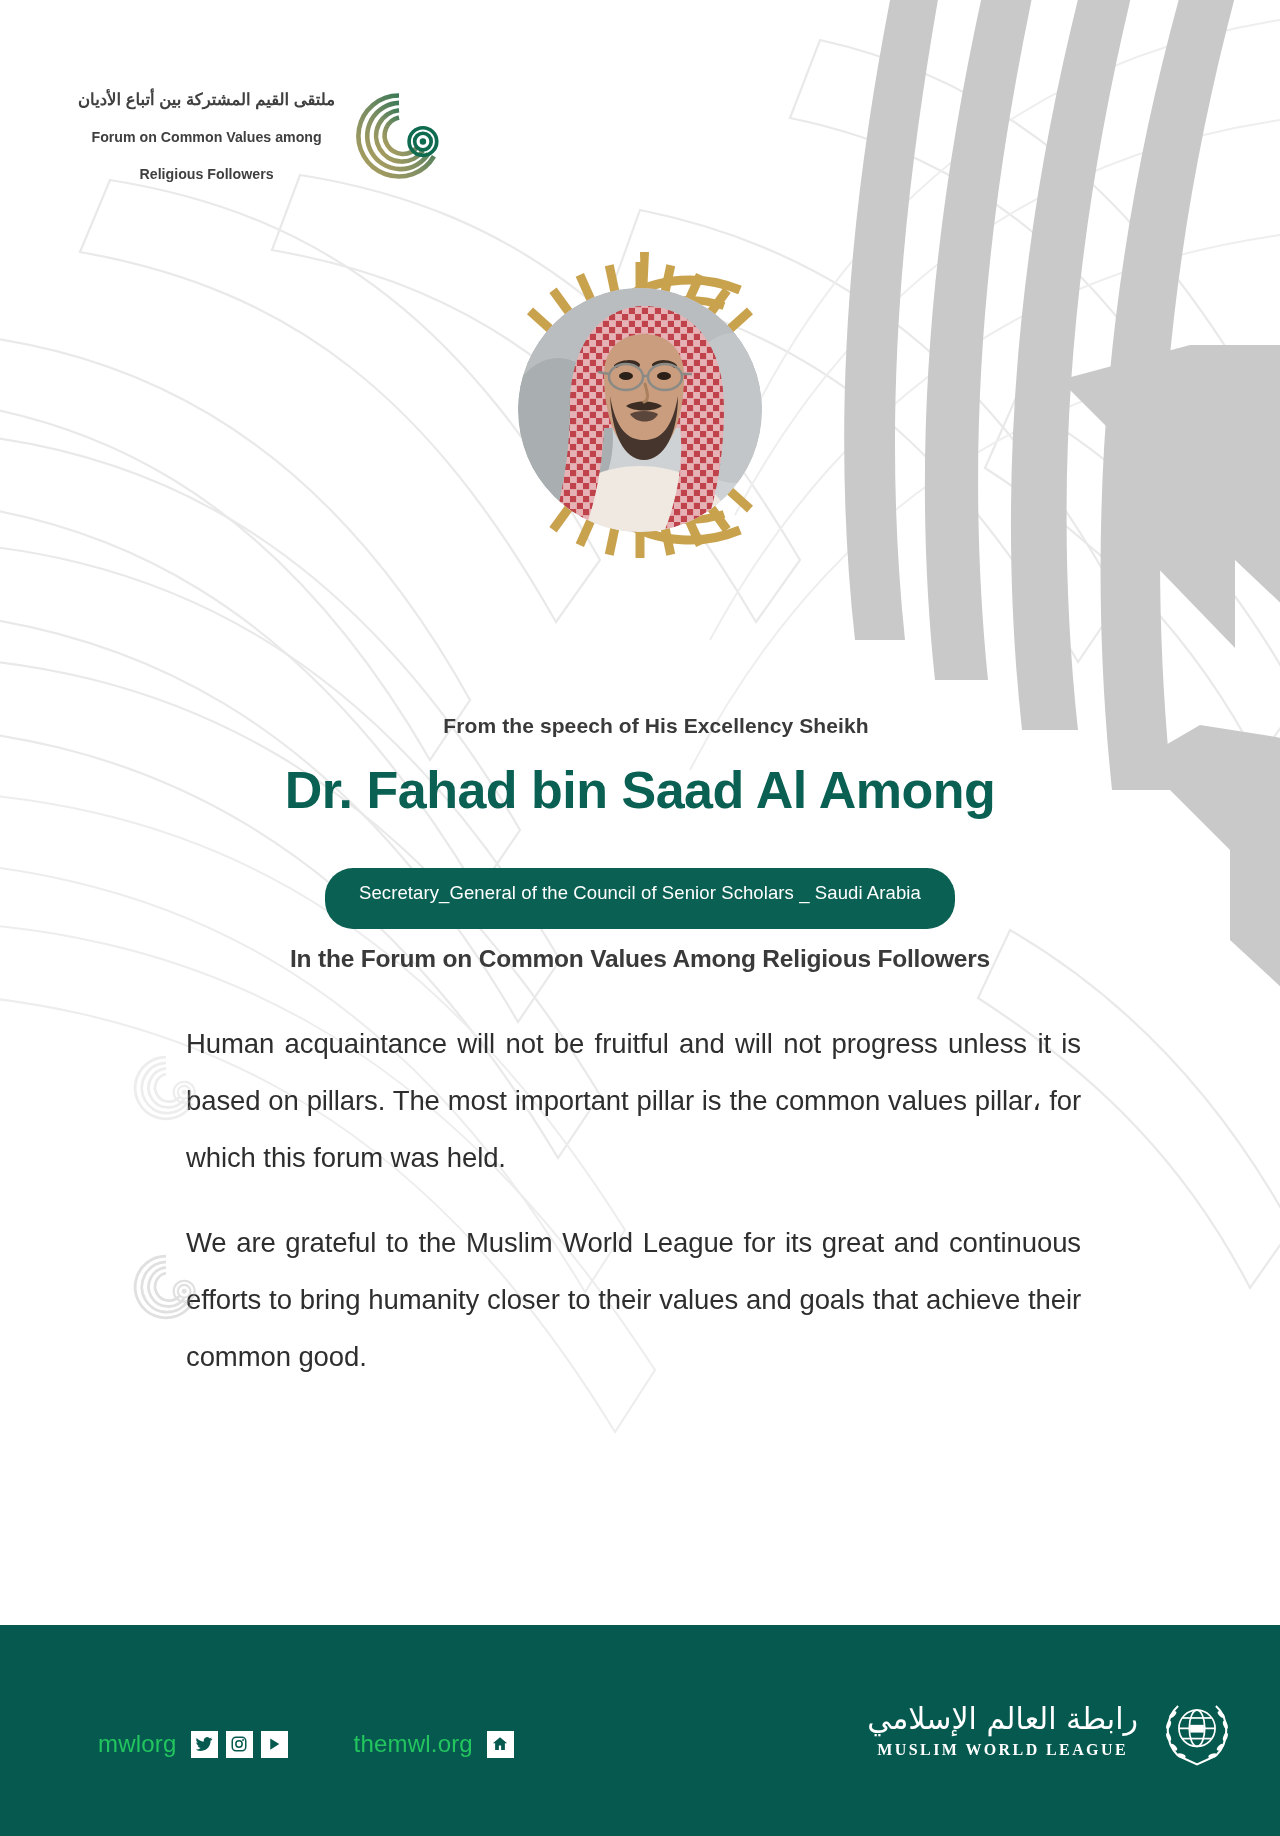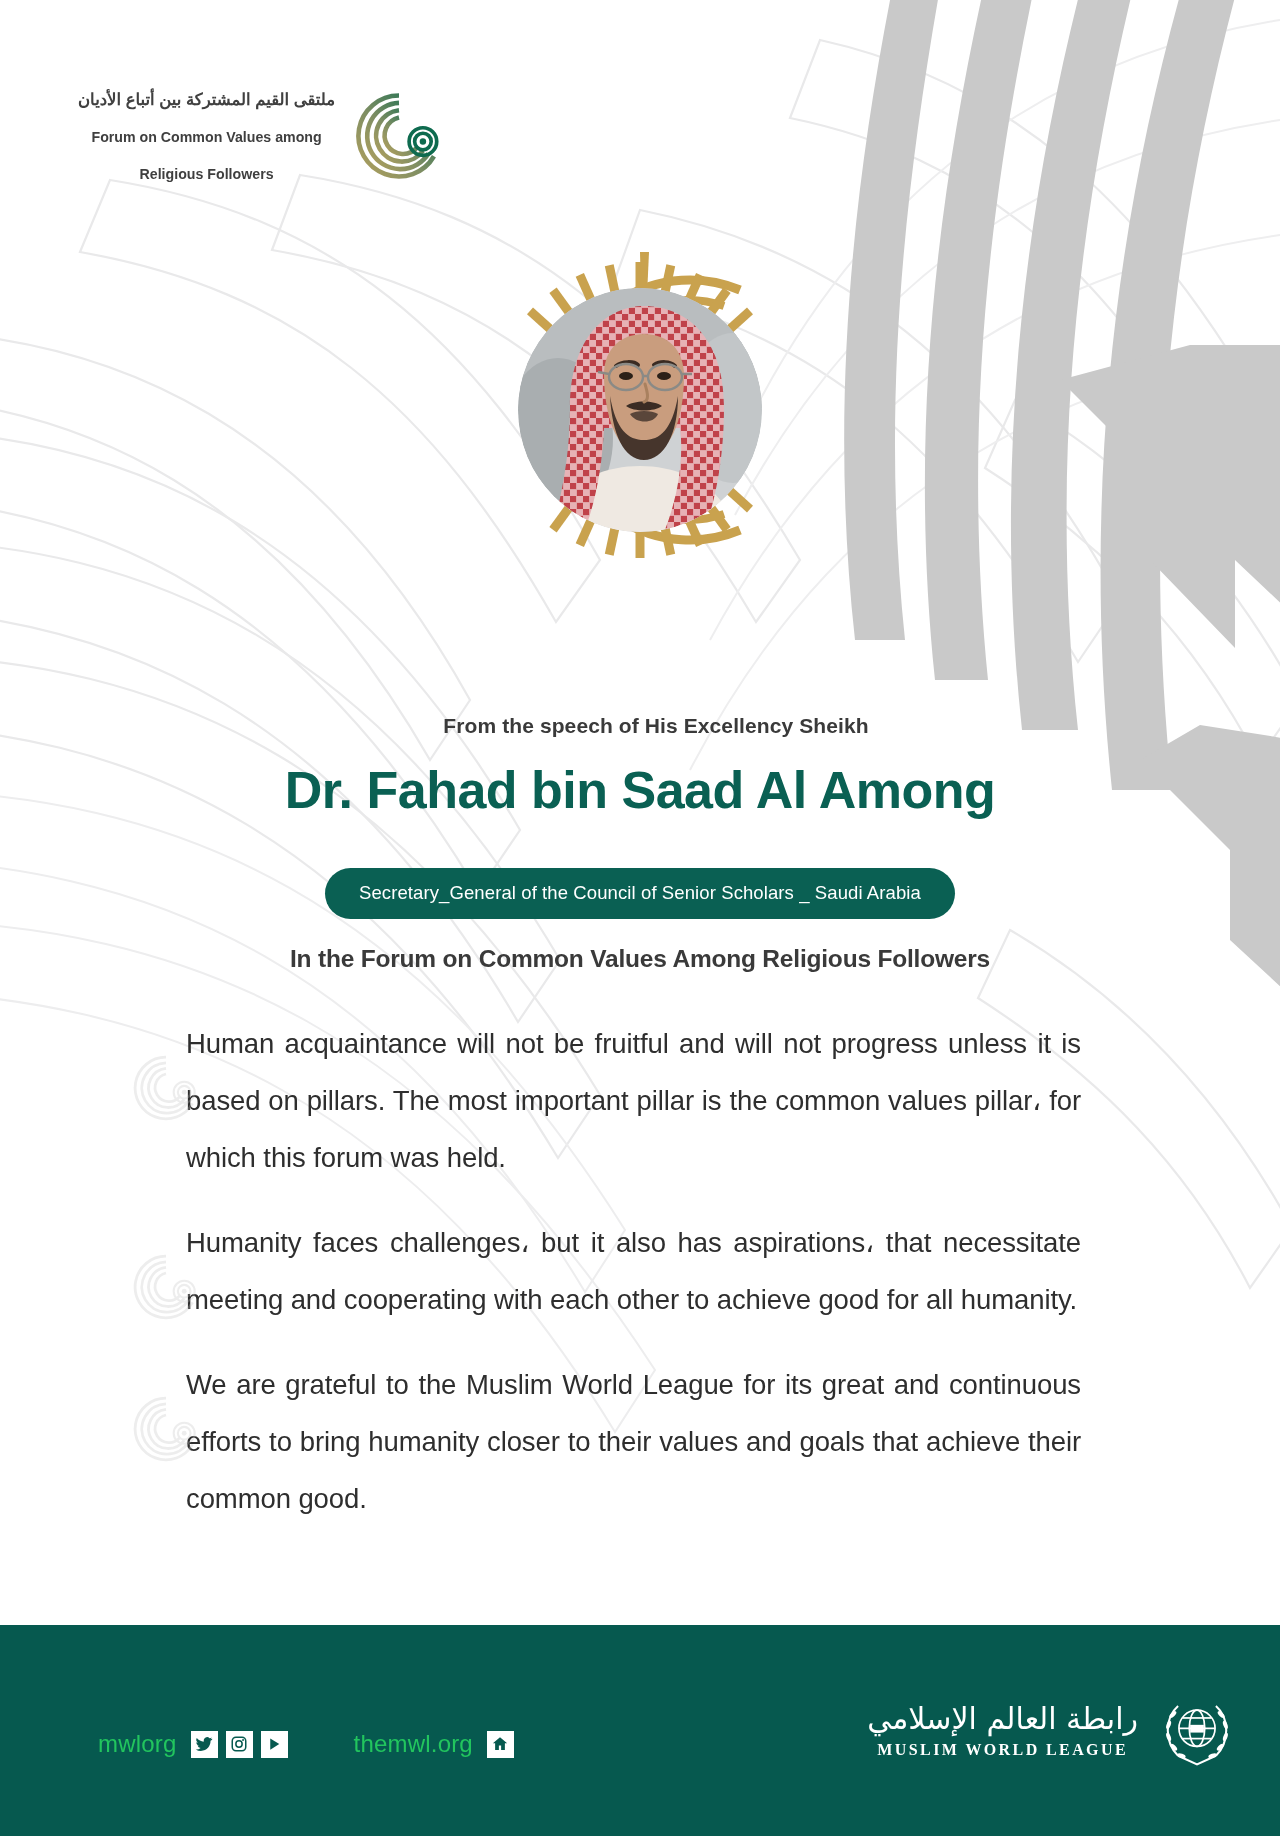--- a/index.html
+++ b/index.html
@@ -56,21 +56,21 @@
     text-align:center; font-size:52px; font-weight:bold;
     color:#0a6053; letter-spacing:-0.5px; z-index:5;
     font-stretch:condensed;
   }
   .badge-row {
     position:absolute; top:868px; left:0; width:100%;
     display:flex; justify-content:center; z-index:5;
   }
   .badge {
     background:#0a6053; color:#ffffff;
-    border-radius:28px; padding:14px 34px 15px 34px;
+    border-radius:28px; padding:14px 34px 25px 34px;
     font-size:18.5px; letter-spacing:0.1px; white-space:nowrap;
   }
   .sub-title {
     position:absolute; top:945px; left:0; width:100%;
     text-align:center; font-size:24.5px; font-weight:bold;
     color:#3a3a3a; letter-spacing:-0.2px; z-index:5;
   }
 
   
   .body-block {
@@ -341,21 +341,20 @@
           <path d="M50 6 A44 44 0 1 0 88 72"></path>
           <path d="M50 14 A36 36 0 1 0 82 69"></path>
           <path d="M50 22 A28 28 0 1 0 76 66"></path>
           <path d="M50 30 A20 20 0 1 0 70 62"></path>
           <circle cx="76" cy="56" r="15" stroke-width="3"></circle>
           <circle cx="76" cy="56" r="9" stroke-width="3"></circle>
         </g>
         <circle cx="76" cy="56" r="3.5" fill="#c4c4c4"></circle>
       </svg>
     </span>
-    <span>Humanity faces challenges، but it also has aspirations، that necessitate meeting and cooperating with each other to achieve good for all humanity.</span>
   </div>
 
   <div class="para">
     <span class="wm">
       <svg width="70" height="70" viewBox="0 0 100 100">
         <g fill="none" stroke="#c4c4c4" stroke-width="4">
           <path d="M50 6 A44 44 0 1 0 88 72"></path>
           <path d="M50 14 A36 36 0 1 0 82 69"></path>
           <path d="M50 22 A28 28 0 1 0 76 66"></path>
           <path d="M50 30 A20 20 0 1 0 70 62"></path>

